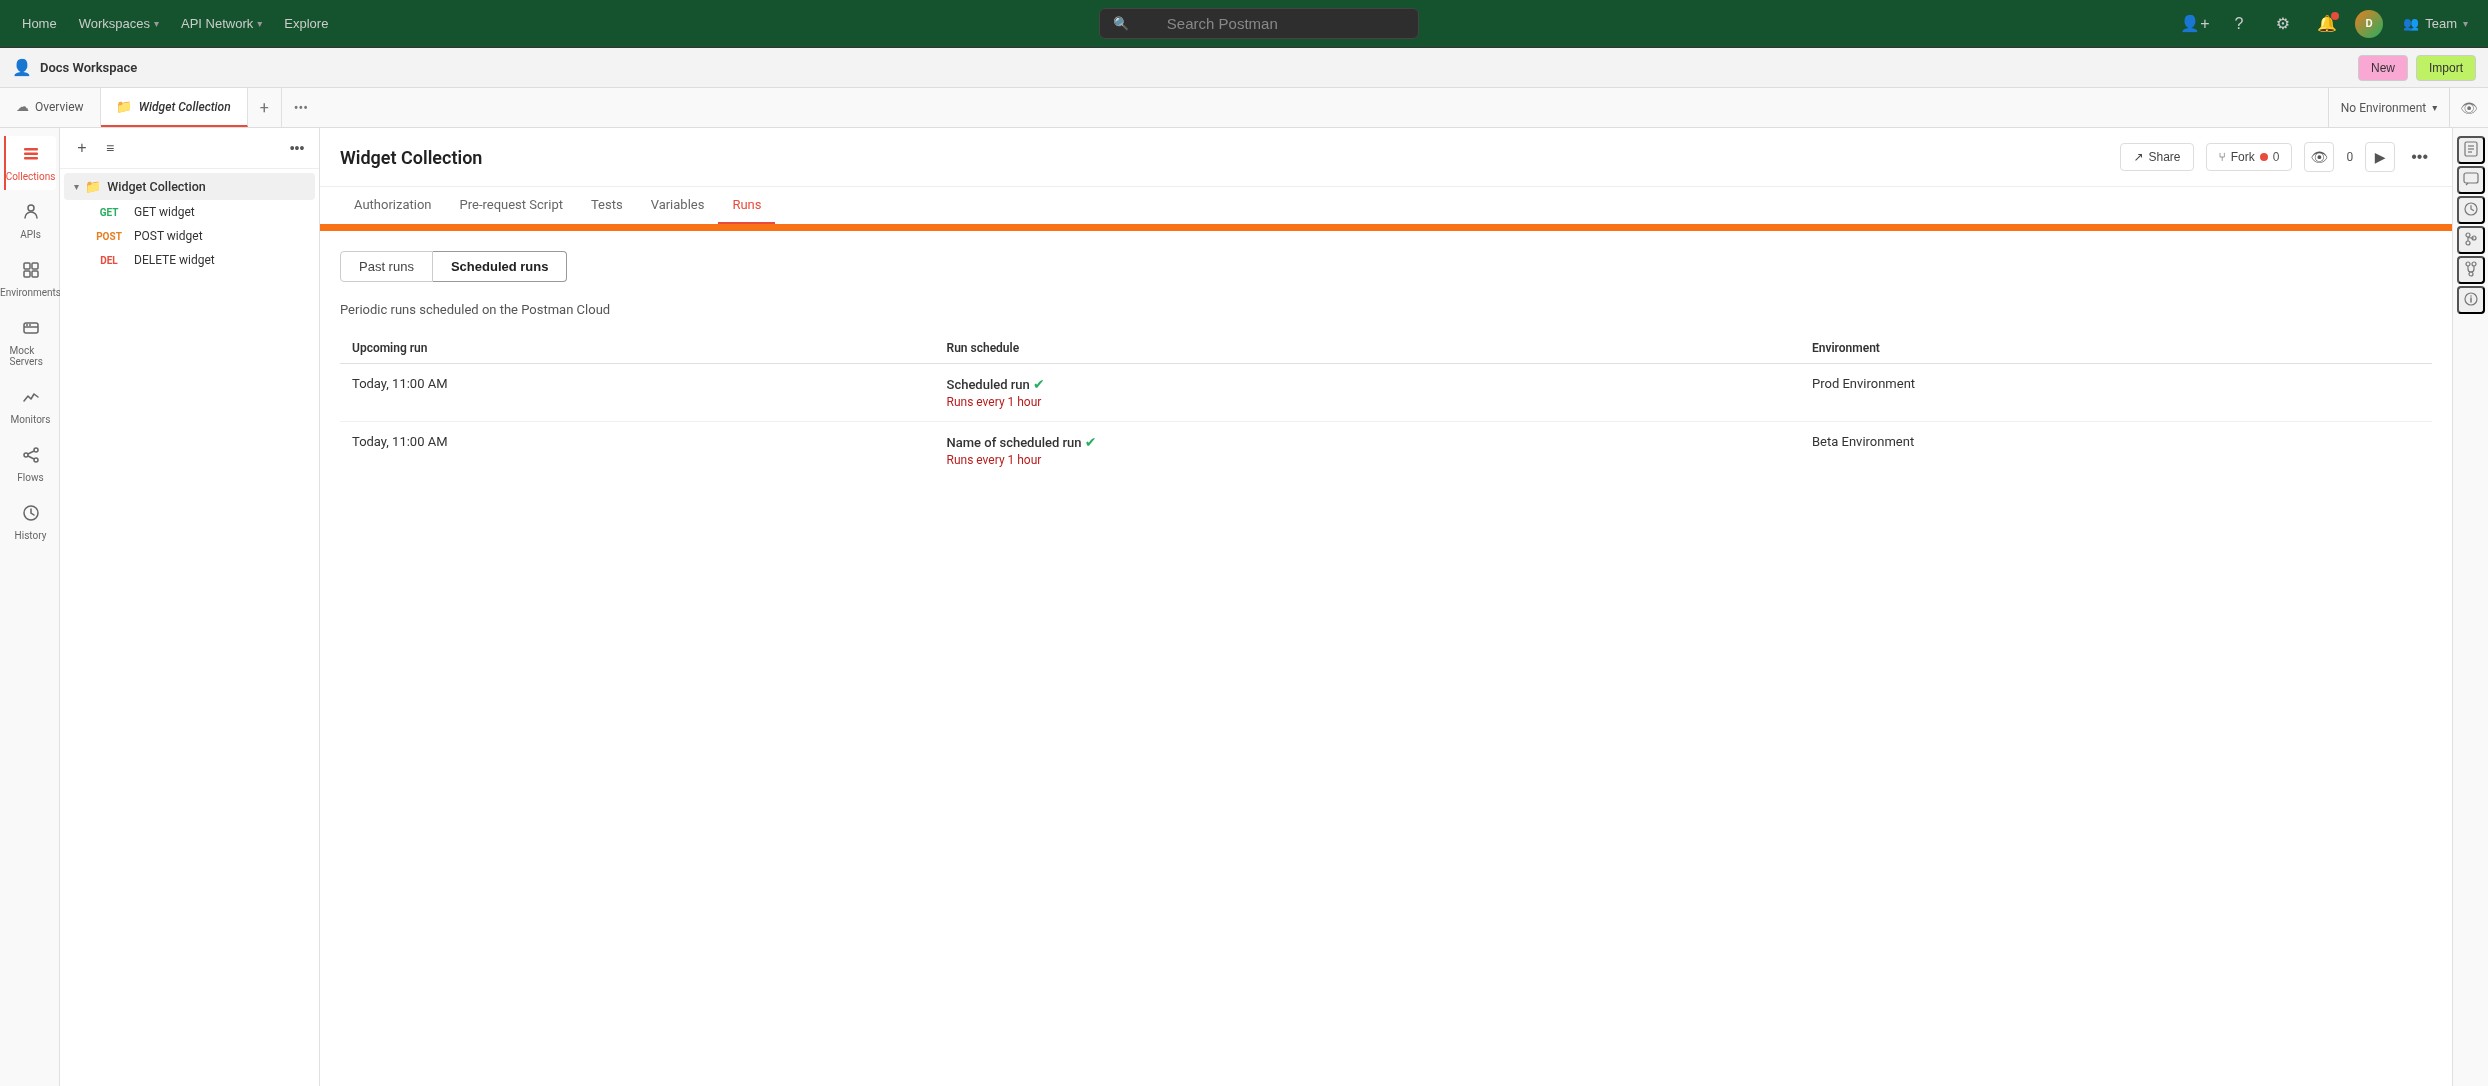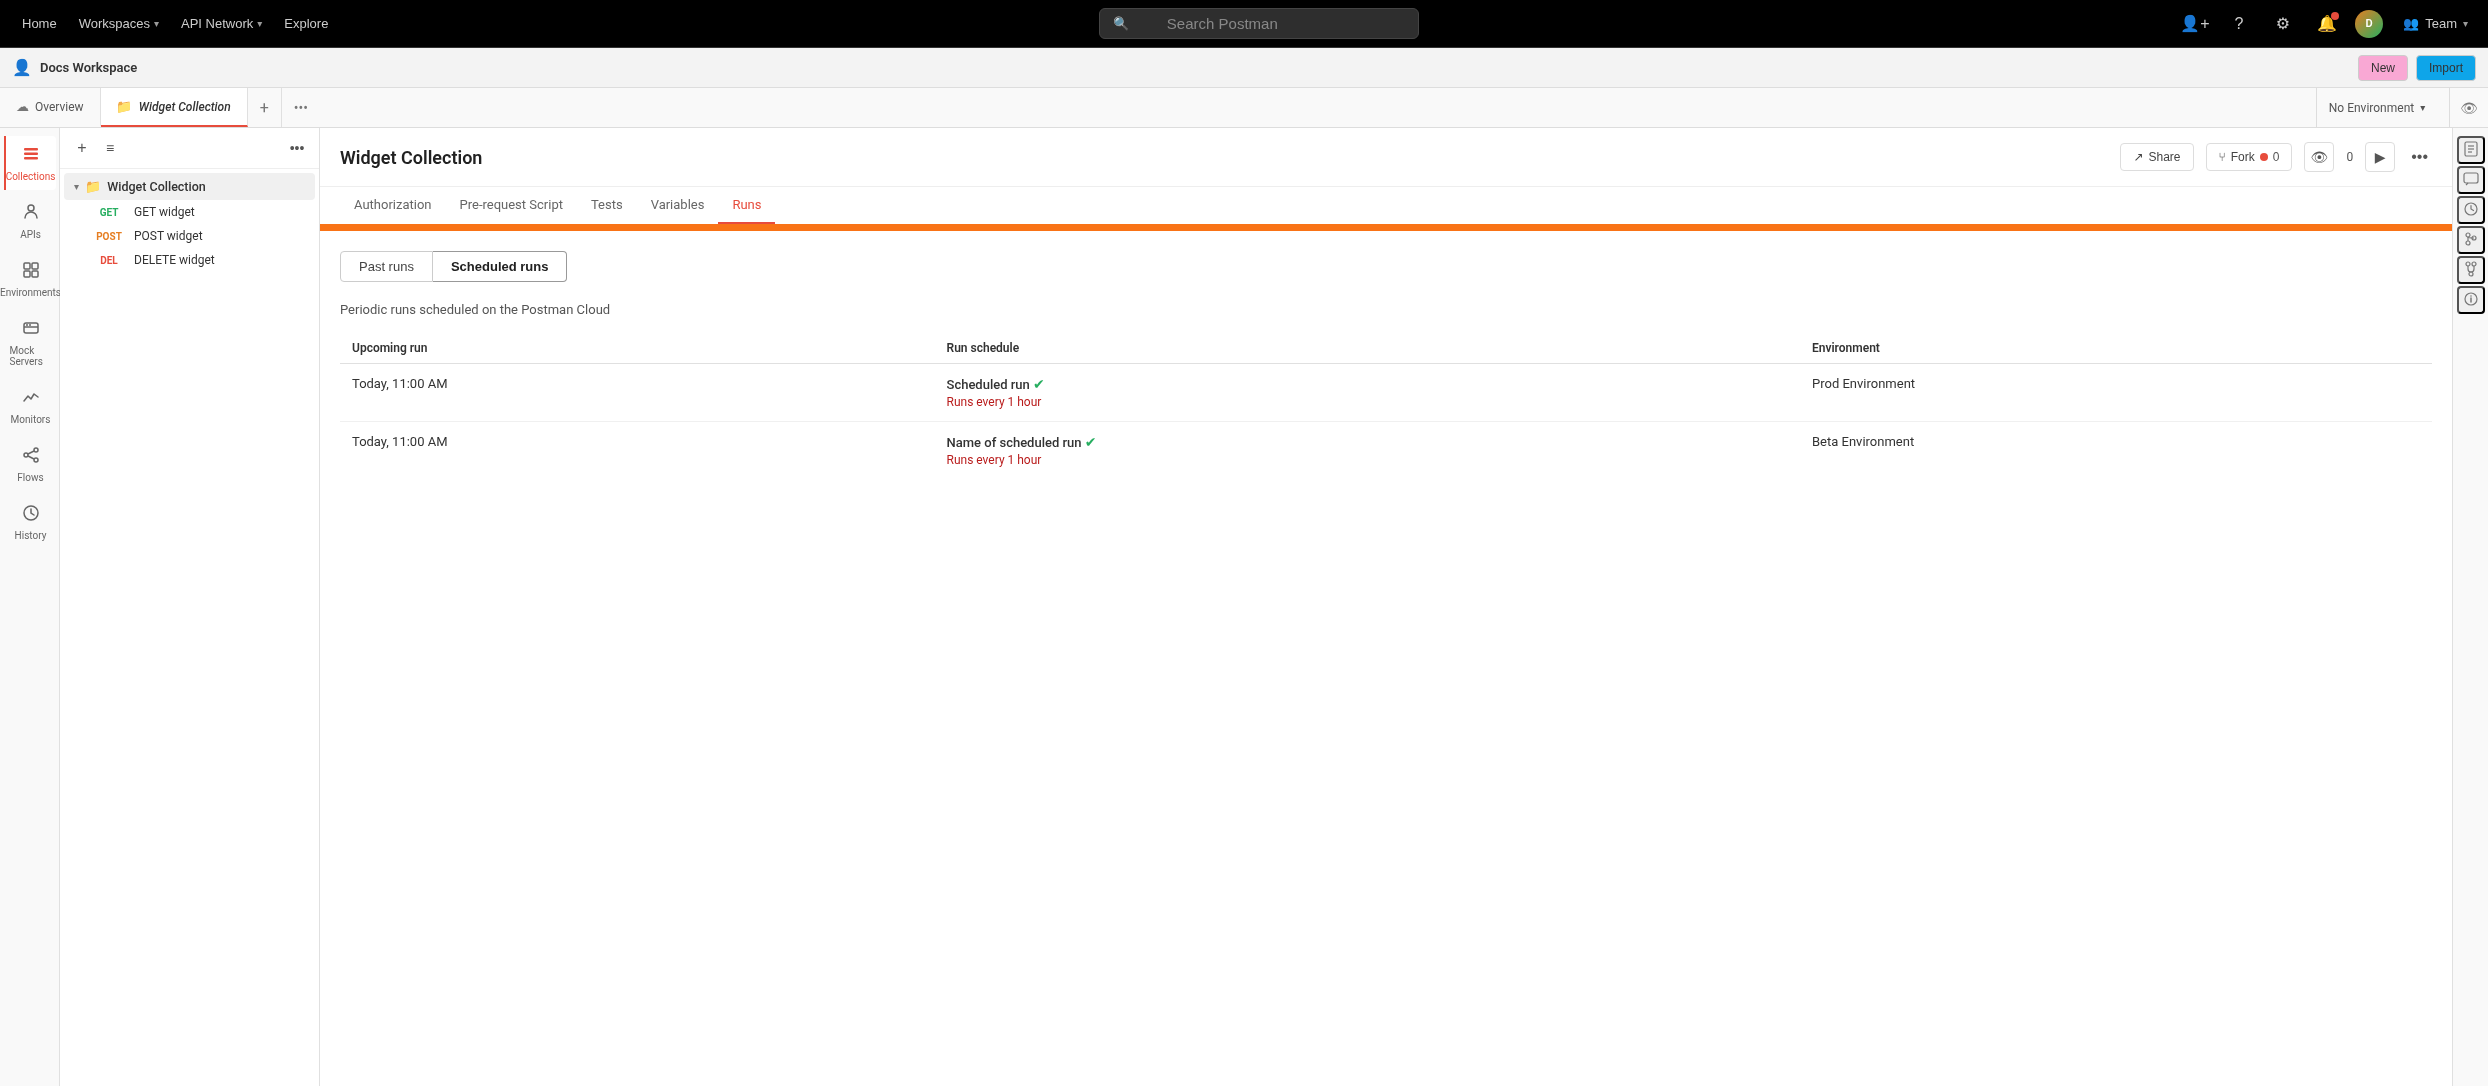--- a/index.html
+++ b/index.html
@@ -1,21 +1,21 @@
 <!DOCTYPE html>
 <html><head>
   <meta charset="utf-8">
   <style>
     * { box-sizing: border-box; margin: 0; padding: 0; }
     body { font-family: -apple-system, BlinkMacSystemFont, 'Segoe UI', Roboto, sans-serif; font-size: 13px; background: #fff; color: #212121; overflow: hidden; }
 
     
     .top-nav {
       display: flex; align-items: center; height: 48px;
-      background: #000000; padding: 0 12px; gap: 10px;
+      background: #14532d; padding: 0 12px; gap: 10px;
       border-bottom: 1px solid #333;
     }
     .top-nav .nav-left { display: flex; align-items: center; gap: 2px; flex: 0 0 auto; }
     .top-nav .nav-center { flex: 1; display: flex; justify-content: center; }
     .top-nav .nav-right { display: flex; align-items: center; gap: 12px; margin-left: auto; }
 
     .nav-text-btn {
       background: none; border: none; color: #ccc; cursor: pointer;
       padding: 6px 10px; border-radius: 4px; font-size: 13px; font-weight: 500;
       display: flex; align-items: center; gap: 4px;
@@ -55,21 +55,21 @@
 
     
     .workspace-bar {
       display: flex; align-items: center; height: 40px;
       background: #f3f3f3; border-bottom: 1px solid #ddd; padding: 0 12px; gap: 8px;
     }
     .workspace-icon { color: #555; font-size: 16px; }
     .workspace-name { font-size: 13px; font-weight: 600; color: #333; margin-right: auto; }
     .ws-btn {
       padding: 5px 12px; border-radius: 4px; font-size: 12px; cursor: pointer;
-      border: 1px solid #ccc; background: #0ea5e9; color: #333; font-weight: 500;
+      border: 1px solid #ccc; background: #bef264; color: #333; font-weight: 500;
     }
     .ws-btn.new-btn { background: #f9a8d4; }
 
     
     .tabs-bar {
       display: flex; align-items: stretch; height: 40px;
       background: #f9f9f9; border-bottom: 1px solid #ddd;
       padding: 0 0 0 0;
     }
     .tab-item {
@@ -81,21 +81,21 @@
     .tab-item.active { background: #fff; border-bottom: 2px solid #e74c3c; color: #333; font-weight: 500; }
     .tab-item .tab-icon { font-size: 13px; color: #777; }
     .tab-add-btn {
       display: flex; align-items: center; padding: 0 12px; cursor: pointer;
       color: #777; font-size: 16px; border-right: 1px solid #e0e0e0;
     }
     .tab-more-btn {
       display: flex; align-items: center; padding: 0 12px; cursor: pointer;
       color: #777; font-size: 14px;
     }
-    .tab-right { margin-left: auto; display: flex; align-items: flex-start; gap: 12px; }
+    .tab-right { margin-left: auto; display: flex; align-items: flex-start; gap: 0; }
     .env-select {
       display: flex; align-items: center; gap: 6px;
       padding: 0 12px; font-size: 12px; color: #555; cursor: pointer;
       border-left: 1px solid #ddd; height: 100%;
     }
     .eye-btn-tab {
       display: flex; align-items: center; padding: 0 10px; cursor: pointer;
       color: #777; font-size: 14px; border-left: 1px solid #ddd; height: 100%;
     }
 

